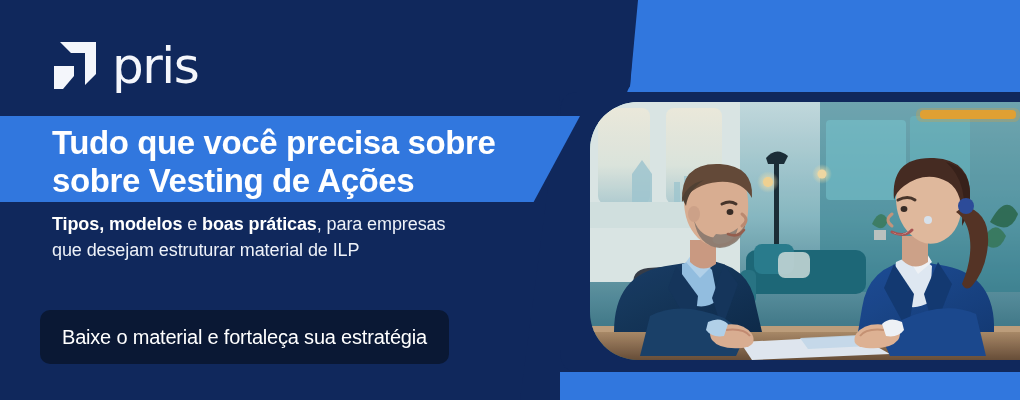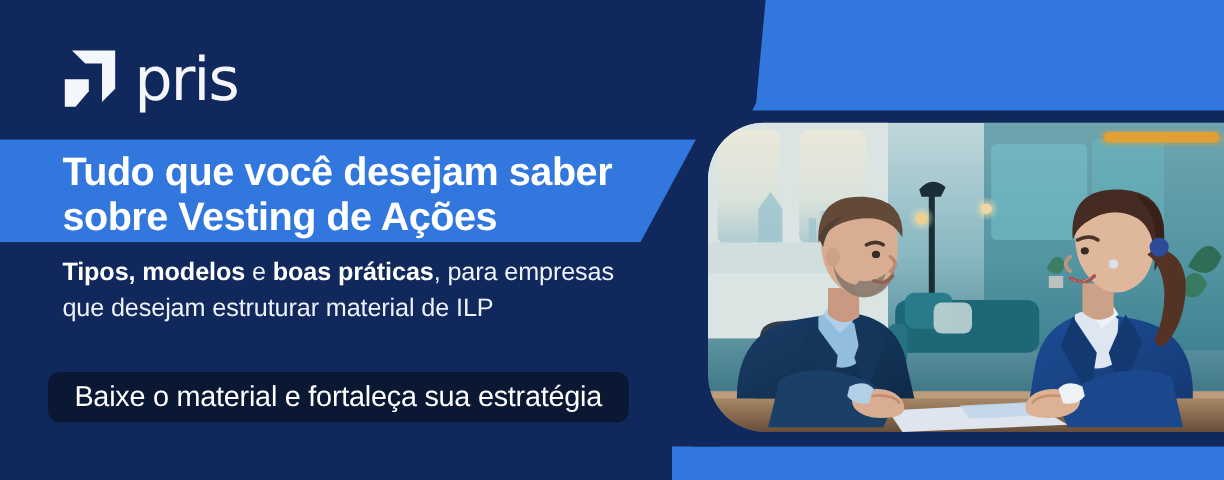--- a/index.html
+++ b/index.html
@@ -65,40 +65,40 @@
   }
   .headline .line { display:block; white-space:nowrap; }
 
   
   .subcopy {
     position:absolute;
     left:52px; top:212px;
     width:520px;
     z-index:5;
     color:#eef2f9;
-    font-size:21px;
+    font-size:18px;
     line-height:1.44;
     letter-spacing:-0.1px;
   }
   .subcopy .line { display:block; white-space:nowrap; }
   .subcopy b { font-weight:700; color:#ffffff; }
 
   
   .cta {
     position:absolute;
     left:40px; top:310px;
     z-index:5;
     display:inline-flex;
     align-items:center;
-    height:42px;
+    height:54px;
     padding:0 22px;
     background:#0a1834;
     border-radius:10px;
     color:#ffffff;
-    font-size:24px;
+    font-size:20px;
     font-weight:400;
     letter-spacing:-0.2px;
     white-space:nowrap;
     cursor:pointer;
   }
 
   
   .photo-card {
     position:absolute;
     left:590px; top:102px;
@@ -145,21 +145,21 @@
     <span>
       <svg class="logo-mark" viewBox="0 0 46 52" aria-hidden="true">
         <path d="M8 2 H44 V34 L33 45 V13 H19 Z" fill="#f4f6fb"></path>
         <path d="M2 26 H22 V36 L11 49 H2 Z" fill="#f4f6fb"></path>
       </svg>
     </span>
     <span class="logo-word">pris</span>
   </div>
 
   <h1 class="headline">
-    <span class="line">Tudo que você desejam saber</span>
+    <span class="line">Tudo que você precisa sobre</span>
     <span class="line">sobre Vesting de Ações</span>
   </h1>
 
   <p class="subcopy">
     <span class="line"><b>Tipos, modelos</b><span> e </span><b>boas práticas</b><span>, para empresas</span></span>
     <span class="line">que desejam estruturar material de ILP</span>
   </p>
 
   <div class="cta">Baixe o material e fortaleça sua estratégia</div>
 

